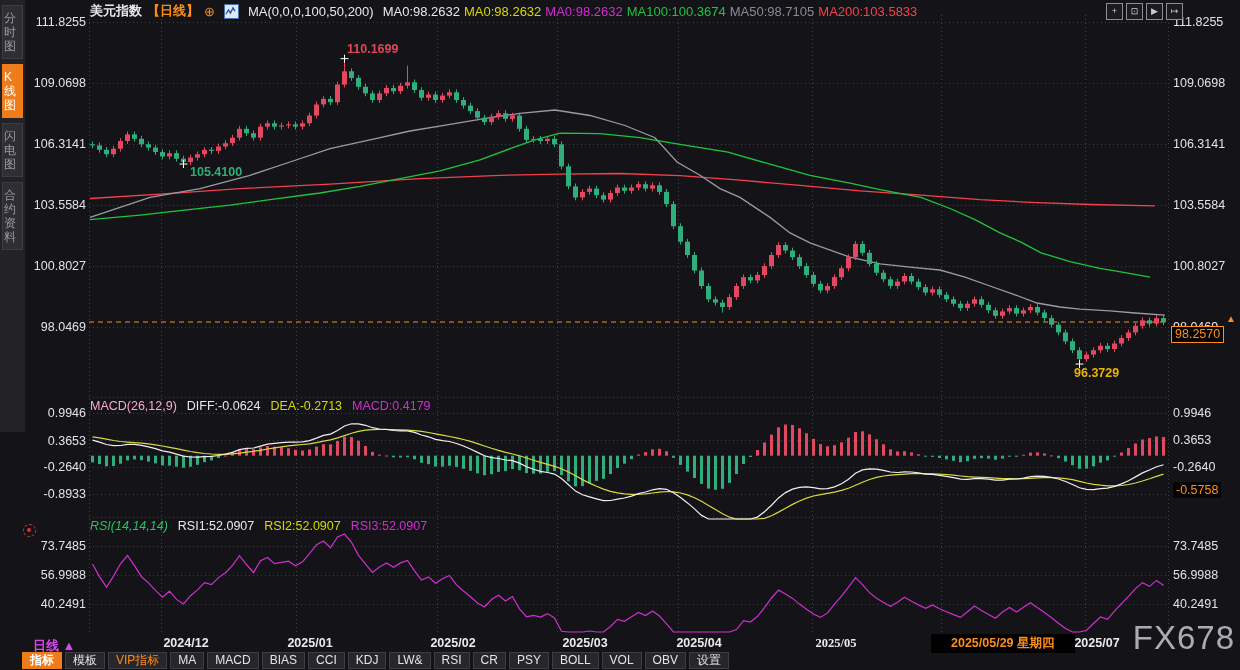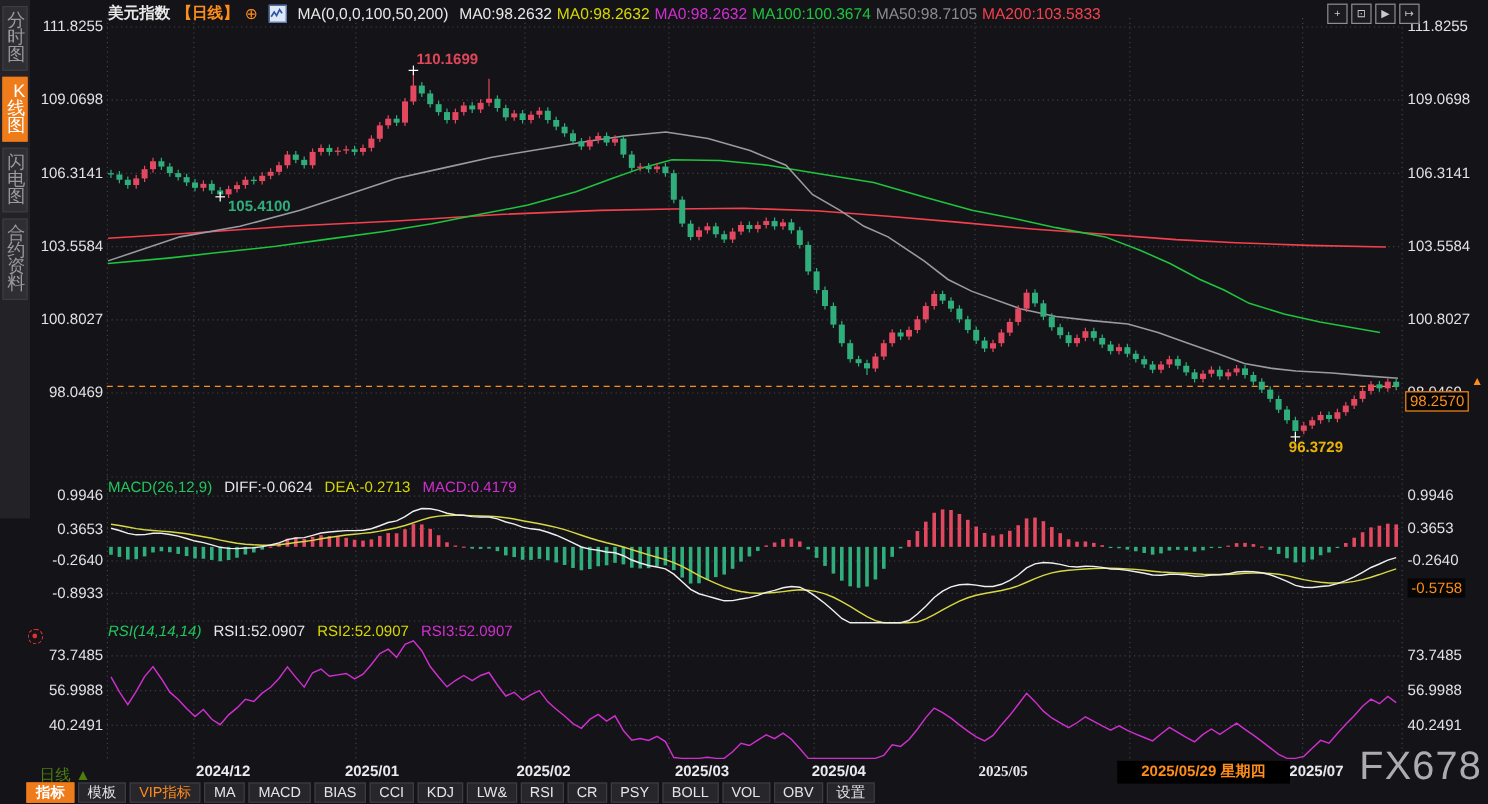--- a/index.html
+++ b/index.html
@@ -1,21 +1,21 @@
 <!DOCTYPE html>
 <html><head>
 <meta charset="utf-8">
 <style>
   html,body{margin:0;padding:0;background:#0a0a0c;}
   .app{position:relative;width:1240px;height:670px;background:#141418;overflow:hidden;
        font-family:"Liberation Sans",sans-serif;-webkit-font-smoothing:antialiased;}
   
   .sidebar{position:absolute;left:0;top:0;width:25px;height:432px;background:#232327;z-index:6;}
   .side-tab{width:17px;margin:5px auto;padding:5px 1px;background:#2e2e33;border:1px solid #3c3c42;
-            color:#9a9aa0;font-size:15px;line-height:14px;text-align:right;word-break:break-all;cursor:pointer;}
+            color:#9a9aa0;font-size:12px;line-height:14px;text-align:left;word-break:break-all;cursor:pointer;}
   .side-tab.selected{background:#ef7c1b;border-color:#ef7c1b;color:#fff;}
   
   .hdr{position:absolute;left:90px;top:3px;height:16px;display:flex;align-items:center;gap:9px;
        font-size:13px;color:#e8e8e8;z-index:5;white-space:nowrap;}
   .hdr .sym{font-weight:bold;}
   .hdr .per{color:#ff8d1a;font-weight:bold;}
   .hdr .plus{color:#ff8d1a;font-size:13px;}
   .cicon{width:13px;height:13px;background:#dfe7f4;border:1px solid #4a6ea8;display:inline-block;}
   .tri-icons{position:absolute;left:1106px;top:3px;display:flex;gap:3px;z-index:5;}
   .tri-icons .ico{width:15px;height:15px;border:1px solid #8d8d96;color:#c9c9cf;font-size:9px;
@@ -27,21 +27,21 @@
   .mhl{position:absolute;left:1173px;background:#060606;color:#ff8d1a;font-size:12.5px;
        transform:translateY(-50%);padding:1px 3px;}
   
   .phdr{position:absolute;left:90px;display:flex;gap:10px;font-size:12.5px;z-index:4;white-space:nowrap;}
   
   .ann{position:absolute;font-size:12.5px;font-weight:bold;z-index:3;white-space:nowrap;}
   .ptag{position:absolute;left:1171px;top:326px;border:1px solid #ff8d1a;background:#060606;color:#ff8d1a;
         font-size:12.5px;height:15px;line-height:15px;padding:0 3px;z-index:4;}
   .parrow{position:absolute;left:1226px;top:313px;color:#ff8d1a;font-size:10px;z-index:4;}
   
-  .plabel{position:absolute;left:33px;top:637px;color:#4d7c0f;font-size:13px;font-weight:normal;z-index:4;cursor:pointer;}
+  .plabel{position:absolute;left:33px;top:637px;color:#d946ef;font-size:13px;font-weight:bold;z-index:4;cursor:pointer;}
   .dlbl{position:absolute;top:636px;font-size:12.5px;font-weight:bold;color:#eaeaee;
         transform:translateX(-50%);z-index:3;white-space:nowrap;}
   .dhl{position:absolute;left:931px;top:634px;background:#000;color:#ff8d1a;font-size:12.5px;
        font-weight:bold;padding:1px 20px;z-index:3;white-space:nowrap;}
   .tabs{position:absolute;left:22px;top:652px;display:flex;gap:3px;z-index:4;}
   .tab{height:15px;line-height:15px;padding:0 7px;background:#26262b;border:1px solid #3d3d44;
        color:#e4e4e8;font-size:12px;cursor:pointer;white-space:nowrap;}
   .tab.selected{background:#ef7c1b;border-color:#ef7c1b;color:#fff;font-weight:bold;}
   .tab.vip{color:#ff8a1e;}
   .wm{position:absolute;right:5px;bottom:13px;font-size:33px;color:#c6c6cc;opacity:.85;
@@ -626,21 +626,21 @@
       <div class="axlbl right" style="top: 467px;">-0.2640</div>
       <div class="axlbl left" style="top: 546px;">73.7485</div>
       <div class="axlbl right" style="top: 546px;">73.7485</div>
       <div class="axlbl left" style="top: 575px;">56.9988</div>
       <div class="axlbl right" style="top: 575px;">56.9988</div>
       <div class="axlbl left" style="top: 604px;">40.2491</div>
       <div class="axlbl right" style="top: 604px;">40.2491</div>
     </div>
 
   <div class="phdr" id="macd-hdr" style="top:399px;">
-      <span style="color: #22c55e;">MACD(26,12,9)</span>
+      <span style="color: #f9a8d4;">MACD(26,12,9)</span>
       <span style="color: rgb(232, 232, 232);">DIFF:-0.0624</span>
       <span style="color: rgb(216, 216, 0);">DEA:-0.2713</span>
       <span style="color: rgb(209, 46, 209);">MACD:0.4179</span>
     </div>
   <div class="phdr" id="rsi-hdr" style="top:519px;">
       <span style="color: #22c55e; font-style: italic;">RSI(14,14,14)</span>
       <span style="color: rgb(232, 232, 232);">RSI1:52.0907</span>
       <span style="color: rgb(216, 216, 0);">RSI2:52.0907</span>
       <span style="color: rgb(209, 46, 209);">RSI3:52.0907</span>
     </div>

